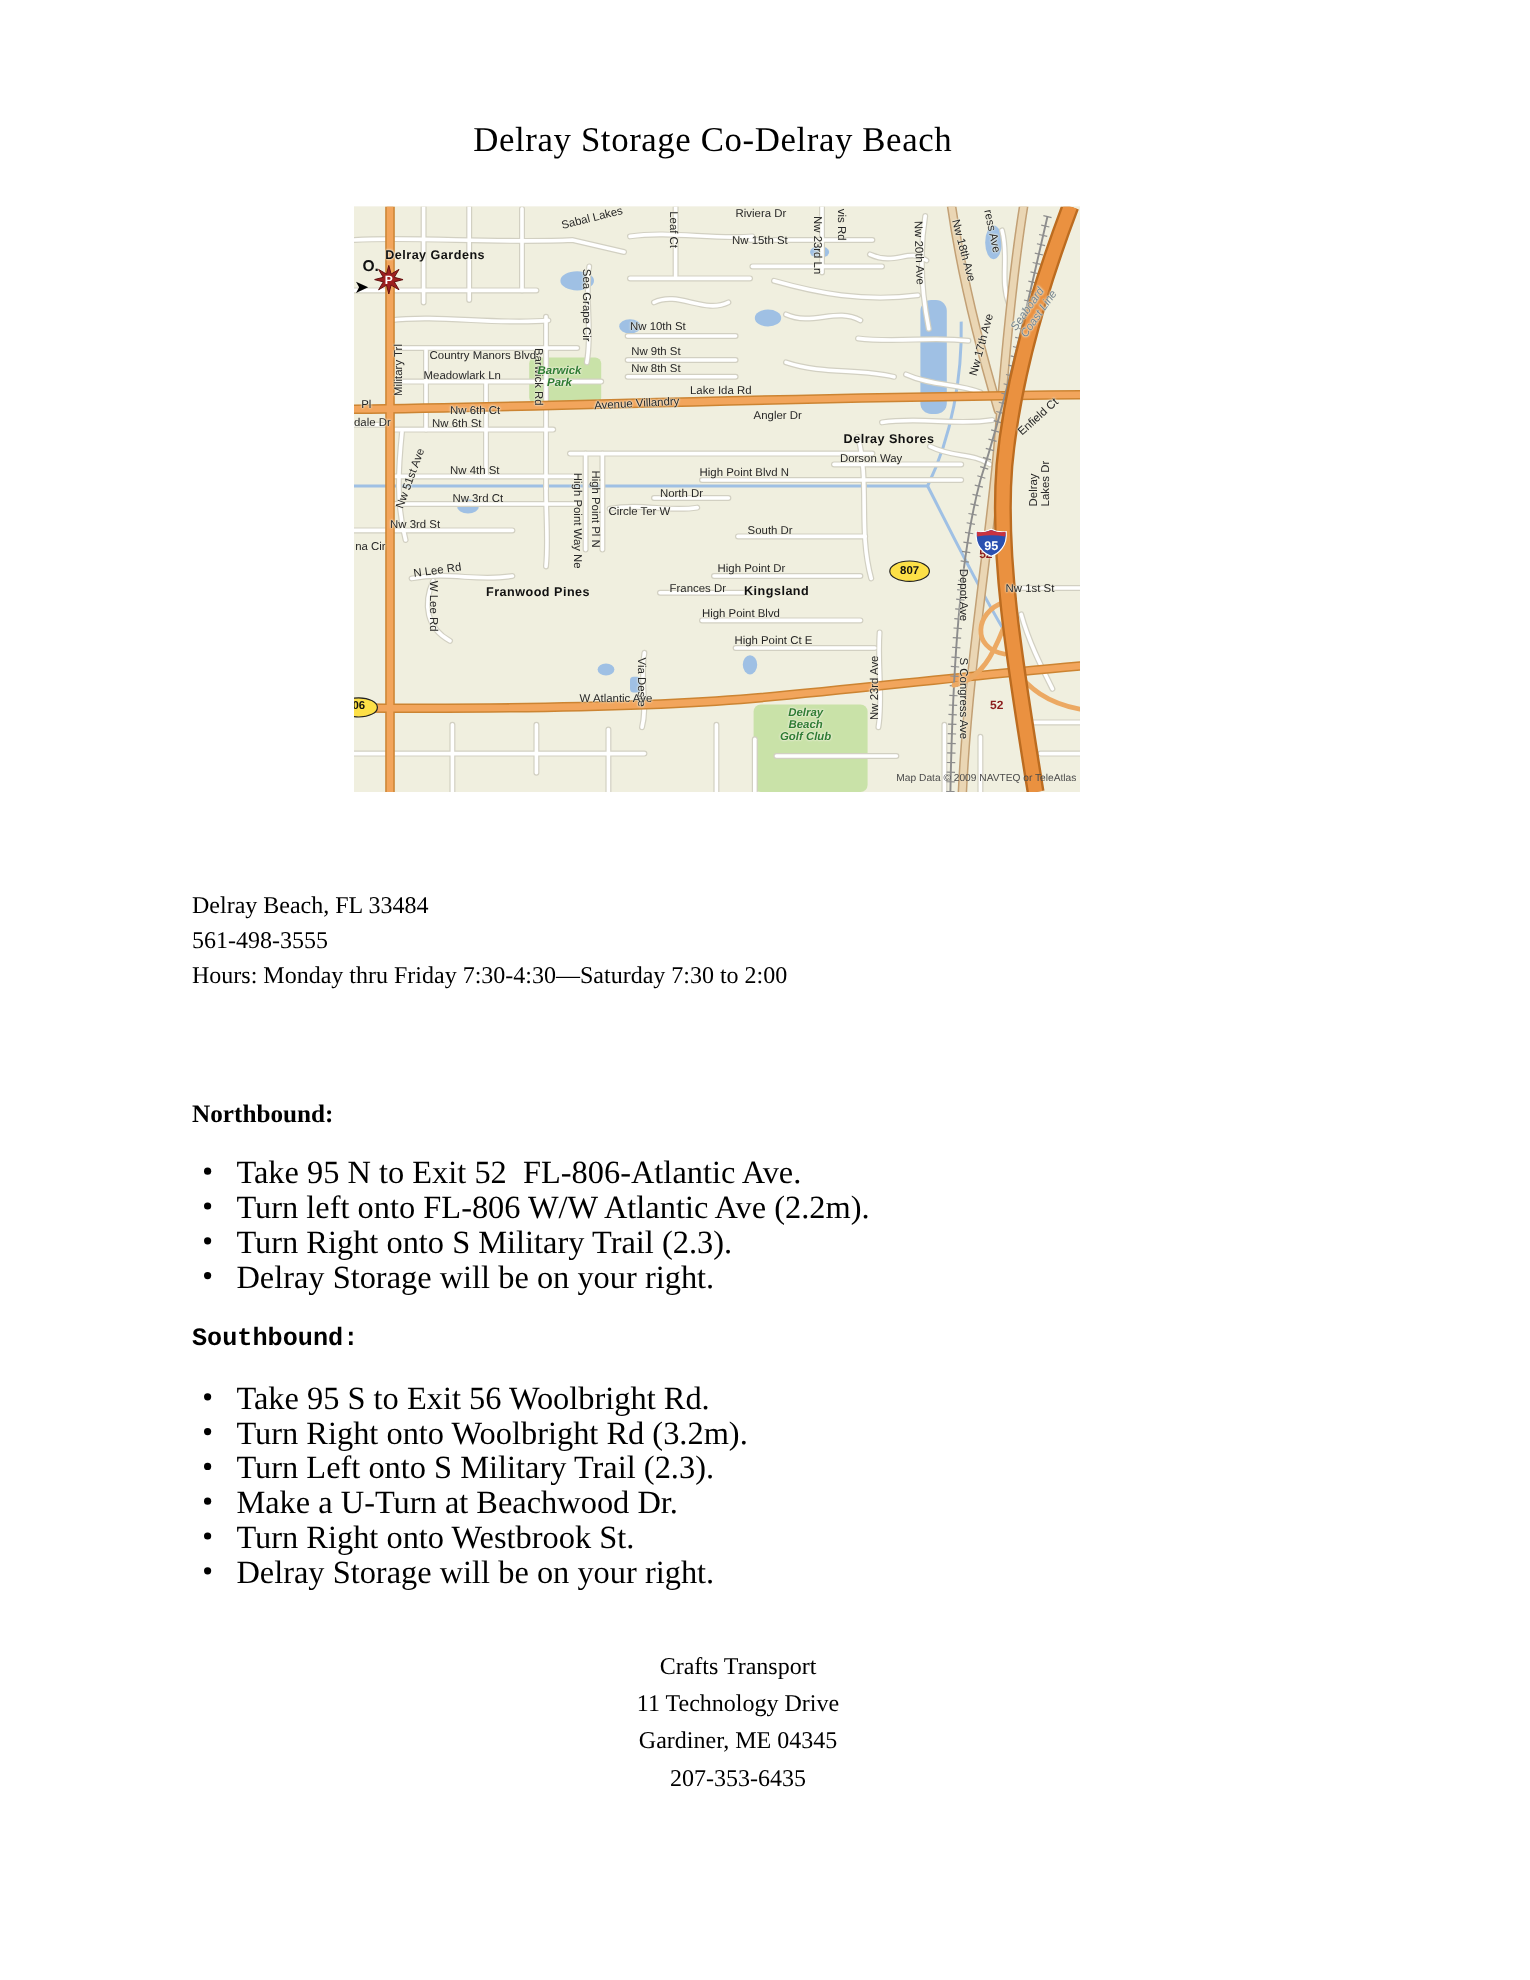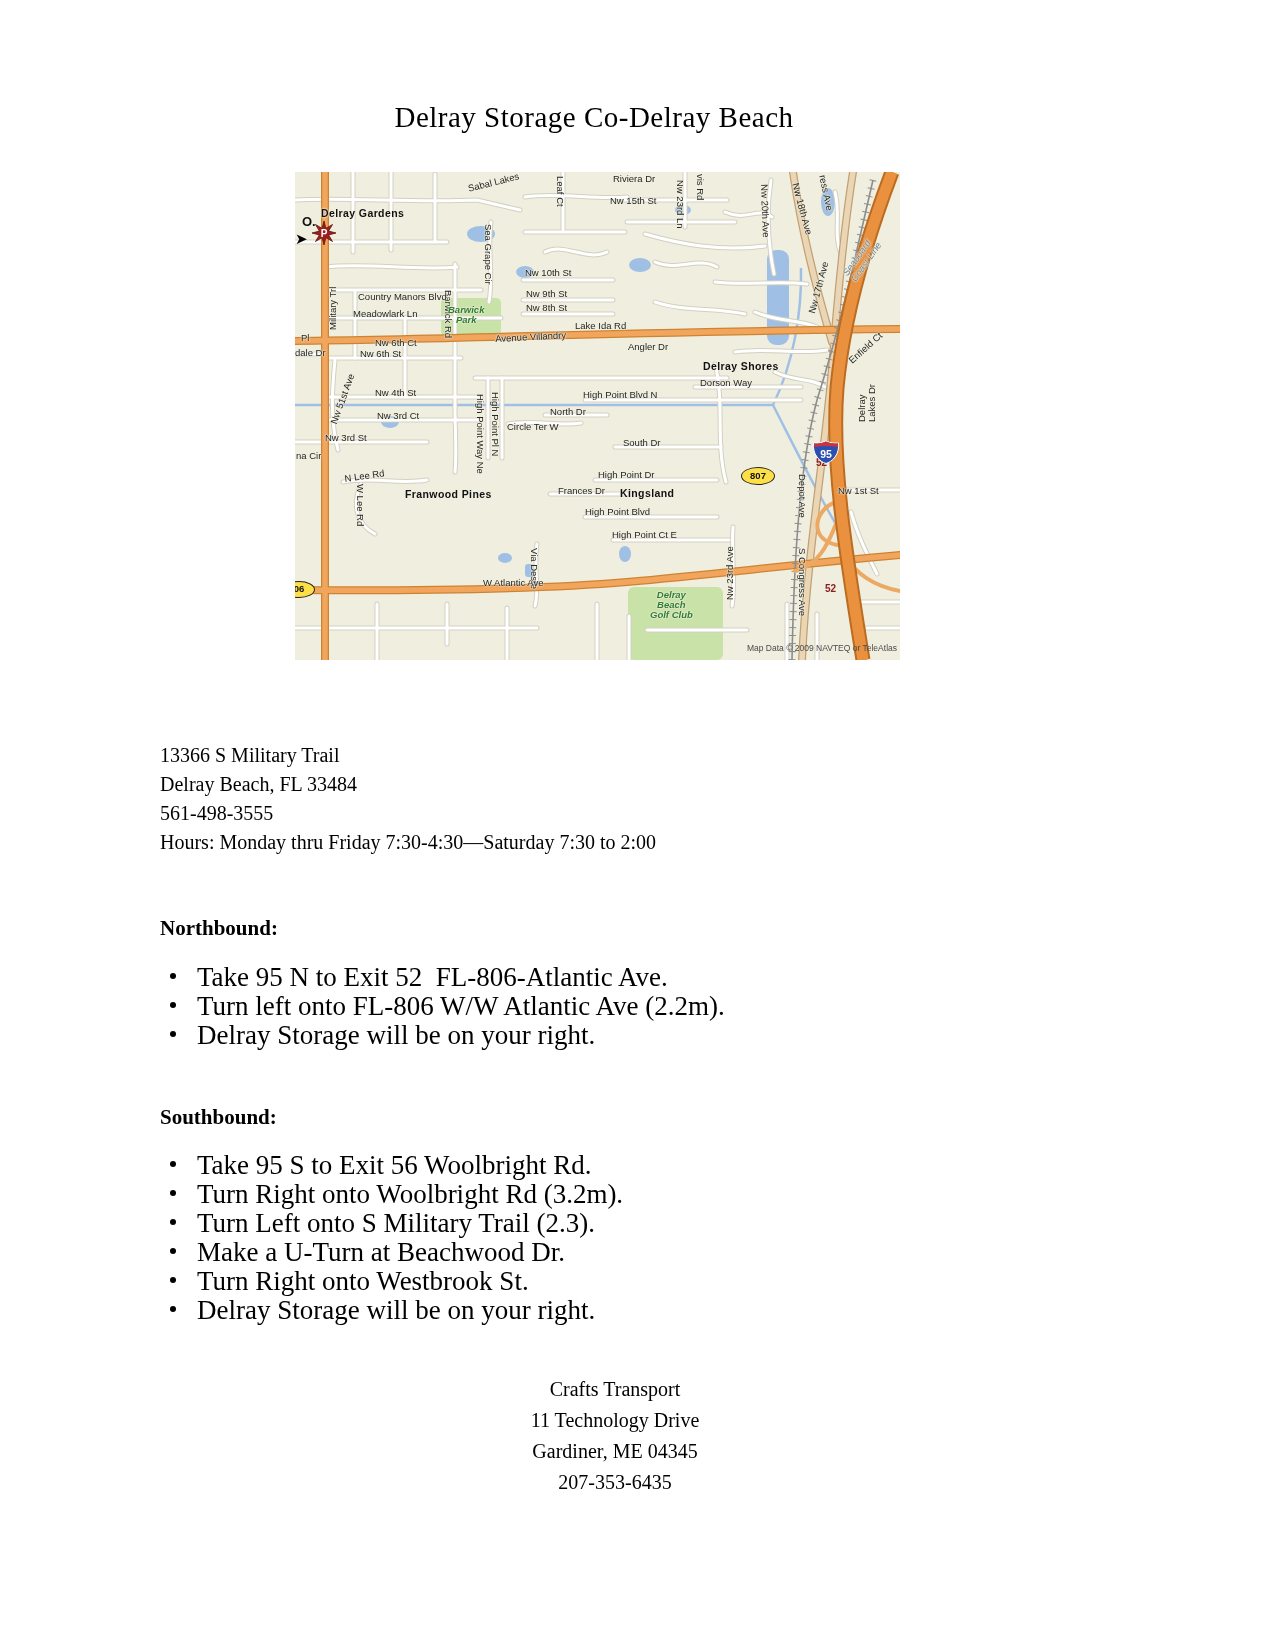--- a/index.html
+++ b/index.html
@@ -26,21 +26,21 @@
   .exit{position:absolute;font:bold 10px "Liberation Sans",sans-serif;color:#8b1c1c;
         text-shadow:0 0 2px #f0efdf;margin-top:29px;}
   .badge{position:absolute;}
   .callout-o{position:absolute;left:7px;top:42px;font:bold 13px "Liberation Sans",sans-serif;color:#111;}
   .arrow{position:absolute;left:0px;top:58px;font-size:15px;color:#000;}
   .copyright{position:absolute;right:3px;top:471px;font:8.5px "Liberation Sans",sans-serif;color:#4a4a4a;margin-left:20px;}
 
   
   .addr{position:absolute;left:160px;top:741px;font-size:20px;line-height:29px;}
   .sect-head{position:absolute;left:160px;font-size:21px;font-weight:bold;}
-  .nb-head{top:916px;} .sb-head{top:1105px;}
+  .nb-head{top:916px;} .sb-head{top:1105px;font-family:Liberation Mono, monospace;}
   .dirs{position:absolute;left:160px;width:820px;}
   .nb-list{top:962px;} .sb-list{top:1150px;}
   .li{position:relative;height:29px;padding-left:37px;font-size:27px;white-space:pre-wrap;}
   .li::before{content:"";position:absolute;left:10px;top:11px;width:6px;height:6px;
               border-radius:50%;background:#000;}
   .footer{position:absolute;top:1374px;left:0;width:1230px;text-align:center;
           font-size:20px;line-height:31px;}
 </style>
 </head>
 <body>
@@ -250,30 +250,30 @@
     <text x="14" y="18" font-size="10.5" font-weight="bold" fill="#ffffff" text-anchor="middle" font-family="Liberation Sans, sans-serif">95</text>
   </svg>
   <span class="exit" style="left:530px;top:382px">52</span>
   <span class="oval" style="left:446px;top:295px;width:32px;height:16px;line-height:15px">807</span>
   <span class="oval" style="left:-12px;top:409px;width:30px;height:15px;line-height:14px">06</span>
 
   <span class="copyright">Map Data © 2009 NAVTEQ or TeleAtlas</span>
 </div>
 
 <div class="addr">
-  <div>13366 S Military Trail</div>
   <div>Delray Beach, FL 33484</div>
   <div>561-498-3555</div>
   <div>Hours: Monday thru Friday 7:30-4:30—Saturday 7:30 to 2:00</div>
 </div>
 
 <div class="sect-head nb-head">Northbound:</div>
 <div class="dirs nb-list">
   <div class="li">Take 95 N to Exit 52  FL-806-Atlantic Ave.</div>
   <div class="li">Turn left onto FL-806 W/W Atlantic Ave (2.2m).</div>
+  <div class="li">Turn Right onto S Military Trail (2.3).</div>
   <div class="li">Delray Storage will be on your right.</div>
 </div>
 
 <div class="sect-head sb-head">Southbound:</div>
 <div class="dirs sb-list">
   <div class="li">Take 95 S to Exit 56 Woolbright Rd.</div>
   <div class="li">Turn Right onto Woolbright Rd (3.2m).</div>
   <div class="li">Turn Left onto S Military Trail (2.3).</div>
   <div class="li">Make a U-Turn at Beachwood Dr.</div>
   <div class="li">Turn Right onto Westbrook St.</div>

